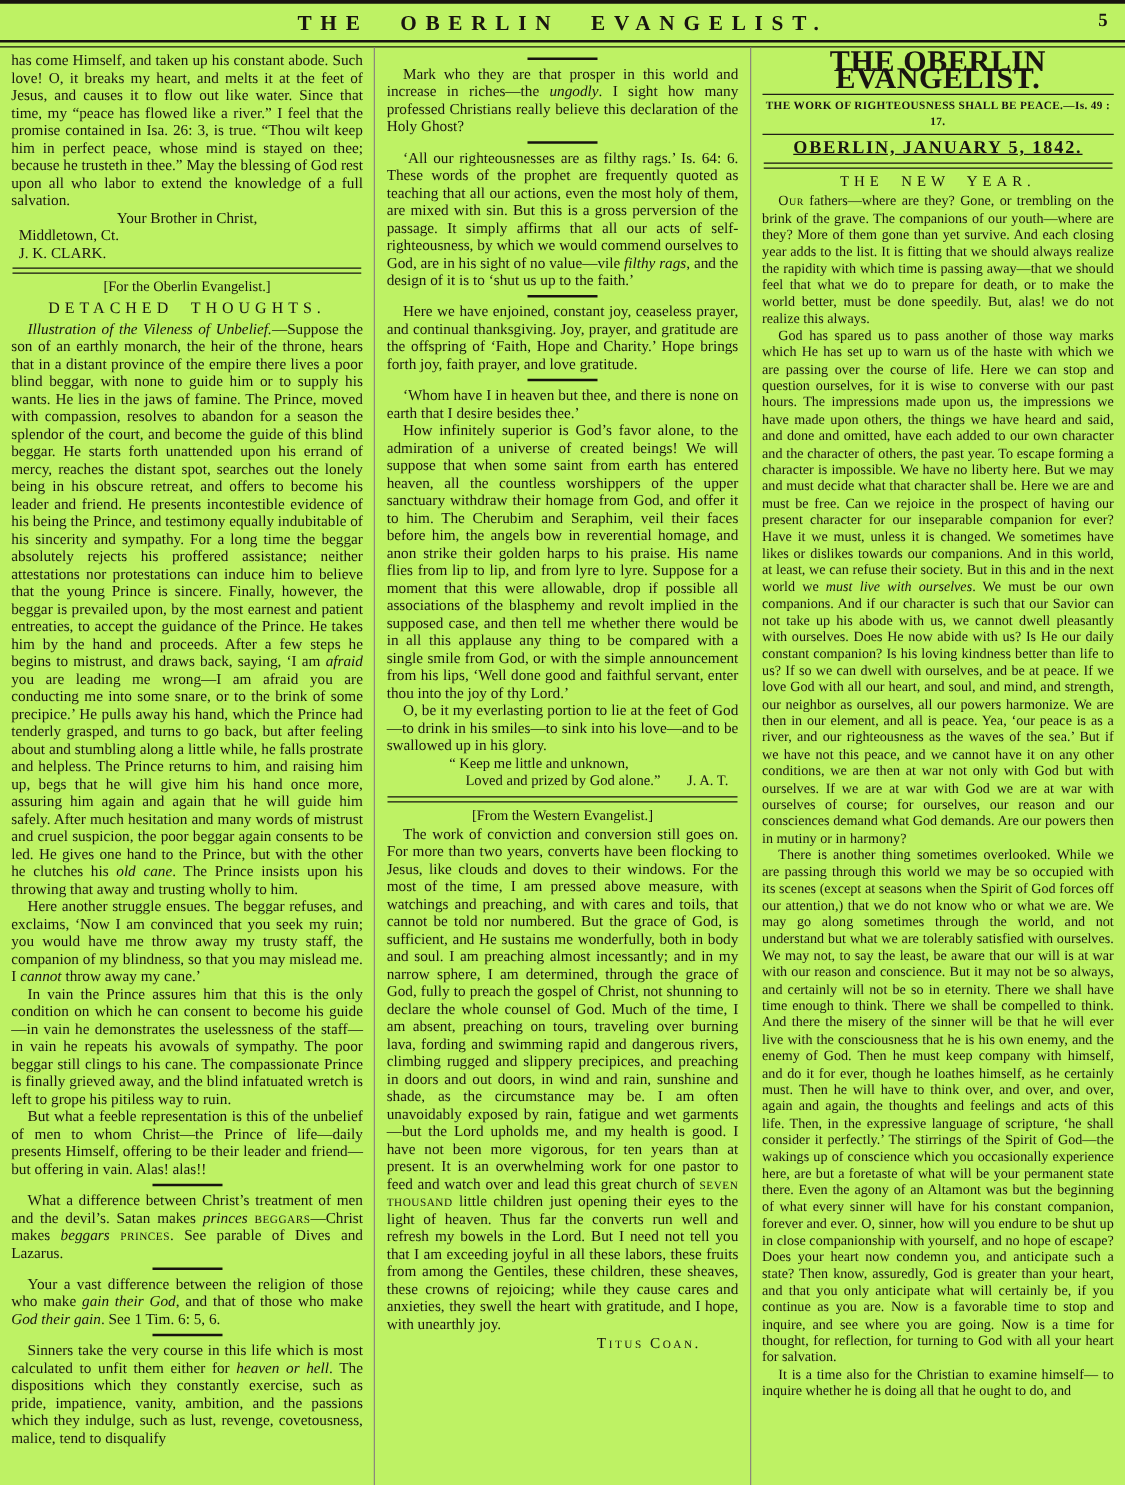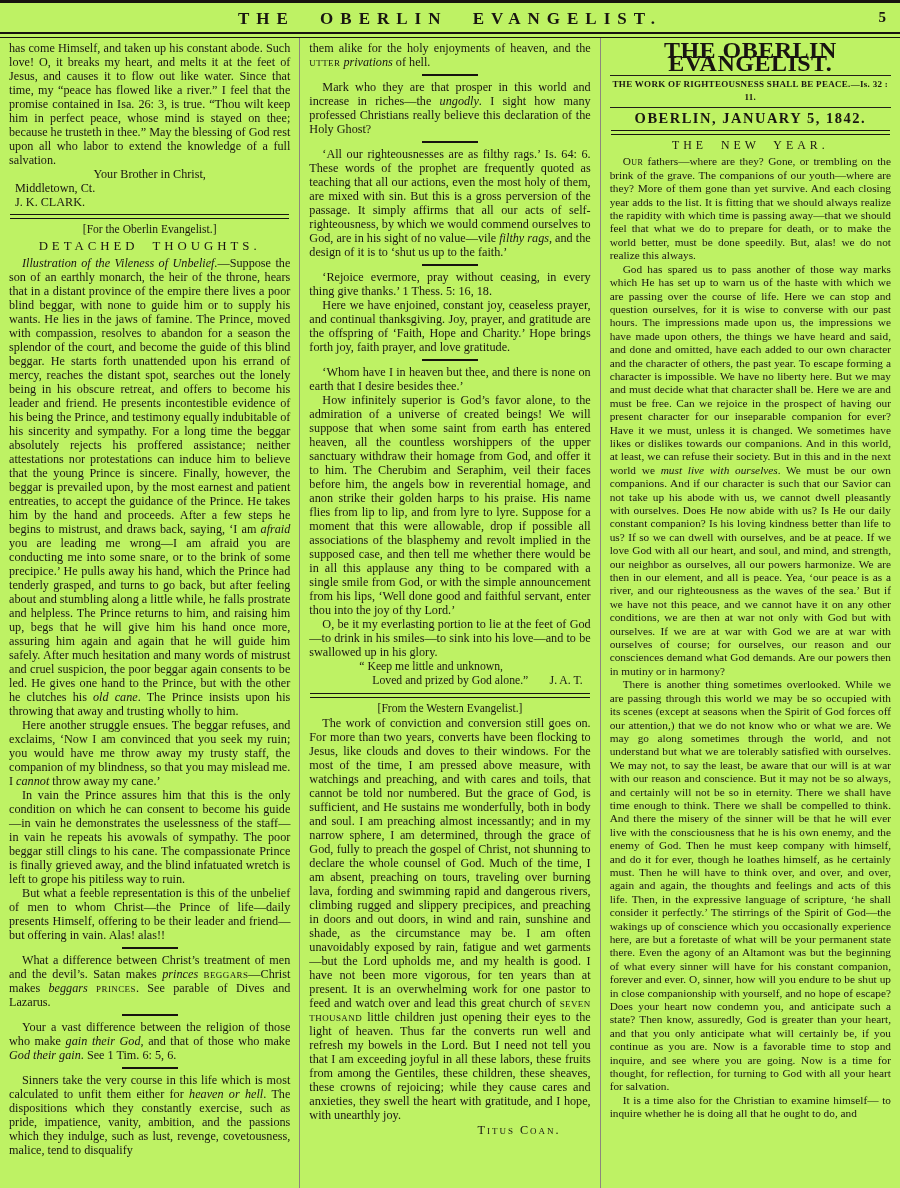--- a/index.html
+++ b/index.html
@@ -30,21 +30,21 @@
   .head{text-align:center;font-size:1.05em;letter-spacing:4px;word-spacing:7px;margin:2px 0 3px 0;}
   .subhead{font-weight:bold;font-size:0.8em;letter-spacing:0.6px;text-align:center;margin:2px 6px 3px 6px;line-height:1.3;}
   .poem{position:relative;padding-left:50px;margin:1px 0 2px 0;font-size:0.96em;}
   .poem .line2{padding-left:13px;}
   .poem .sig{position:absolute;right:8px;bottom:0;margin-left:23px;}
   .byline{text-align:right;padding-right:30px;font-variant:small-caps;letter-spacing:2px;margin-top:1px;}
   
   .mast-title{font-size:24px;font-weight:bold;text-align:center;letter-spacing:0.5px;margin:3px 0 4px 0;}
   .motto{border-top:1.5px solid #221e18;border-bottom:1.5px solid #221e18;font-weight:bold;
          font-size:9px;text-align:center;padding:2px 0;letter-spacing:0.3px;}
-  .dateline{text-align:center;font-size:14.5px;font-weight:bold;letter-spacing:1.5px;margin:4px 0 3px 0;}
+  .dateline{text-align:center;font-size:14.5px;font-weight:bold;letter-spacing:1.5px;margin:4px 0 3px 0;text-decoration:underline;}
 </style>
 </head>
 <body>
 
 <div class="page">
   <div>
     <div class="top-bar"></div>
     <div class="header-row">
       <h1 class="header-title">THE OBERLIN EVANGELIST.</h1>
       <span class="page-num">5</span>
@@ -67,45 +67,43 @@
         <p class="para"><span>In vain the Prince assures him that this is the only condition on which he can consent to become his guide—in vain he demonstrates the uselessness of the staff—in vain he repeats his avowals of sympathy.  The poor beggar still clings to his cane. The compassionate Prince is finally grieved away, and the blind infatuated wretch is left to grope his pitiless way to ruin.</span></p>
         <p class="para"><span>But what a feeble representation is this of the unbelief of men to whom Christ—the Prince of life—daily presents Himself, offering to be their leader and friend—but offering in vain.  Alas! alas!!</span></p>
         <div class="rule-short"></div>
         <p class="para"><span>What a difference between Christ’s treatment of men and the devil’s.  Satan makes </span><span class="i">princes</span><span> </span><span class="sc">beggars</span><span>—Christ makes </span><span class="i">beggars</span><span> </span><span class="sc">princes</span><span>.  See parable of Dives and Lazarus.</span></p>
         <div class="rule-short"></div>
         <p class="para"><span>Your a vast difference between the religion of those who make </span><span class="i">gain their God</span><span>, and that of those who make </span><span class="i">God their gain</span><span>.  See 1 Tim. 6: 5, 6.</span></p>
         <div class="rule-short"></div>
         <p class="para"><span>Sinners take the very course in this life which is most calculated to unfit them either for </span><span class="i">heaven or hell</span><span>.  The dispositions which they constantly exercise, such as pride, impatience, vanity, ambition, and the passions which they indulge, such as lust, revenge, covetousness, malice, tend to disqualify</span></p>
       </div>
     <div class="col col-2">
-        <p class="para noindent"><span>them alike for the holy enjoyments of heaven, and the </span><span class="sc">utter</span><span> </span><span class="i">privations</span><span> of hell.</span></p>
         <div class="rule-short"></div>
         <p class="para"><span>Mark who they are that prosper in this world and increase in riches—the </span><span class="i">ungodly</span><span>.  I sight how many professed Christians really believe this declaration of the Holy Ghost?</span></p>
         <div class="rule-short"></div>
         <p class="para"><span>‘All our righteousnesses are as filthy rags.’  Is. 64: 6.  These words of the prophet are frequently quoted as teaching that all our actions, even the most holy of them, are mixed with sin.  But this is a gross perversion of the passage. It simply affirms that all our acts of self-righteousness, by which we would commend ourselves to God, are in his sight of no value—vile </span><span class="i">filthy rags</span><span>, and the design of it is to ‘shut us up to the faith.’</span></p>
         <div class="rule-short"></div>
-        <p class="para"><span>‘Rejoice evermore, pray without ceasing, in every thing give thanks.’  1 Thess. 5: 16, 18.</span></p>
         <p class="para"><span>Here we have enjoined, constant joy, ceaseless prayer, and continual thanksgiving.  Joy, prayer, and gratitude are the offspring of ‘Faith, Hope and Charity.’  Hope brings forth joy, faith prayer, and love gratitude.</span></p>
         <div class="rule-short"></div>
         <p class="para"><span>‘Whom have I in heaven but thee, and there is none on earth that I desire besides thee.’</span></p>
         <p class="para"><span>How infinitely superior is God’s favor alone, to the admiration of a universe of created beings!  We will suppose that when some saint from earth has entered heaven, all the countless worshippers of the upper sanctuary withdraw their homage from God, and offer it to him.  The Cherubim and Seraphim, veil their faces before him, the angels bow in reverential homage, and anon strike their golden harps to his praise.  His name flies from lip to lip, and from lyre to lyre.  Suppose for a moment that this were allowable, drop if possible all associations of the blasphemy and revolt implied in the supposed case, and then tell me whether there would be in all this applause any thing to be compared with a single smile from God, or with the simple announcement from his lips, ‘Well done good and faithful servant, enter thou into the joy of thy Lord.’</span></p>
         <p class="para"><span>O, be it my everlasting portion to lie at the feet of God—to drink in his smiles—to sink into his love—and to be swallowed up in his glory.</span></p>
         <div class="poem">
           <div>“ Keep me little and unknown,</div>
           <div class="line2">Loved and prized by God alone.”</div>
           <span class="sig">J. A. T.</span>
         </div>
         <div class="rule-double"></div>
         <div class="attr">[From the Western Evangelist.]</div>
         <p class="para"><span>The work of conviction and conversion still goes on.  For more than two years, converts have been flocking to Jesus, like clouds and doves to their windows.  For the most of the time, I am pressed above measure, with watchings and preaching, and with cares and toils, that cannot be told nor numbered.  But the grace of God, is sufficient, and He sustains me wonderfully, both in body and soul.  I am preaching almost incessantly; and in my narrow sphere, I am determined, through the grace of God, fully to preach the gospel of Christ, not shunning to declare the whole counsel of God.  Much of the time, I am absent, preaching on tours, traveling over burning lava, fording and swimming rapid and dangerous rivers, climbing rugged and slippery precipices, and preaching in doors and out doors, in wind and rain, sunshine and shade, as the circumstance may be.  I am often unavoidably exposed by rain, fatigue and wet garments—but the Lord upholds me, and my health is good.  I have not been more vigorous, for ten years than at present.  It is an overwhelming work for one pastor to feed and watch over and lead this great church of </span><span class="sc">seven thousand</span><span> little children just opening their eyes to the light of heaven.  Thus far the converts run well and refresh my bowels in the Lord.  But I need not tell you that I am exceeding joyful in all these labors, these fruits from among the Gentiles, these children, these sheaves, these crowns of rejoicing; while they cause cares and anxieties, they swell the heart with gratitude, and I hope, with unearthly joy.</span></p>
         <div class="byline">Titus Coan.</div>
       </div>
     <div class="col col-3">
         <div class="mast-title">THE OBERLIN EVANGELIST.</div>
-        <div class="motto">THE WORK OF RIGHTEOUSNESS SHALL BE PEACE.—Is. 32 : 11.</div>
+        <div class="motto">THE WORK OF RIGHTEOUSNESS SHALL BE PEACE.—Is. 49 : 17.</div>
         <div class="dateline">OBERLIN, JANUARY 5, 1842.</div>
         <div class="rule-double"></div>
         <div class="head">THE NEW YEAR.</div>
         <p class="para"><span class="sc">Our</span><span> fathers—where are they?  Gone, or trembling on the brink of the grave.  The companions of our youth—where are they?  More of them gone than yet survive. And each closing year adds to the list.  It is fitting that we should always realize the rapidity with which time is passing away—that we should feel that what we do to prepare for death, or to make the world better, must be done speedily.  But, alas! we do not realize this always.</span></p>
         <p class="para"><span>God has spared us to pass another of those way marks which He has set up to warn us of the haste with which we are passing over the course of life.  Here we can stop and question ourselves, for it is wise to converse with our past hours.  The impressions made upon us, the impressions we have made upon others, the things we have heard and said, and done and omitted, have each added to our own character and the character of others, the past year. To escape forming a character is impossible.  We have no liberty here.  But we may and must decide what that character shall be.  Here we are and must be free.  Can we rejoice in the prospect of having our present character for our inseparable companion for ever?  Have it we must, unless it is changed.  We sometimes have likes or dislikes towards our companions.  And in this world, at least, we can refuse their society.  But in this and in the next world we </span><span class="i">must live with ourselves</span><span>.  We must be our own companions.  And if our character is such that our Savior can not take up his abode with us, we cannot dwell pleasantly with ourselves.  Does He now abide with us?  Is He our daily constant companion?  Is his loving kindness better than life to us?  If so we can dwell with ourselves, and be at peace.  If we love God with all our heart, and soul, and mind, and strength, our neighbor as ourselves, all our powers harmonize.  We are then in our element, and all is peace.  Yea, ‘our peace is as a river, and our righteousness as the waves of the sea.’  But if we have not this peace, and we cannot have it on any other conditions, we are then at war not only with God but with ourselves.  If we are at war with God we are at war with ourselves of course; for ourselves, our reason and our consciences demand what God demands.  Are our powers then in mutiny or in harmony?</span></p>
         <p class="para"><span>There is another thing sometimes overlooked.  While we are passing through this world we may be so occupied with its scenes (except at seasons when the Spirit of God forces off our attention,) that we do not know who or what we are.  We may go along sometimes through the world, and not understand but what we are tolerably satisfied with ourselves.  We may not, to say the least, be aware that our will is at war with our reason and conscience.  But it may not be so always, and certainly will not be so in eternity.  There we shall have time enough to think.  There we shall be compelled to think.  And there the misery of the sinner will be that he will ever live with the consciousness that he is his own enemy, and the enemy of God.  Then he must keep company with himself, and do it for ever, though he loathes himself, as he certainly must.  Then he will have to think over, and over, and over, again and again, the thoughts and feelings and acts of this life.  Then, in the expressive language of scripture, ‘he shall consider it perfectly.’  The stirrings of the Spirit of God—the wakings up of conscience which you occasionally experience here, are but a foretaste of what will be your permanent state there.  Even the agony of an Altamont was but the beginning of what every sinner will have for his constant companion, forever and ever.  O, sinner, how will you endure to be shut up in close companionship with yourself, and no hope of escape? Does your heart now condemn you, and anticipate such a state?  Then know, assuredly, God is greater than your heart, and that you only anticipate what will certainly be, if you continue as you are.  Now is a favorable time to stop and inquire, and see where you are going.  Now is a time for thought, for reflection, for turning to God with all your heart for salvation.</span></p>
         <p class="para"><span>It is a time also for the Christian to examine himself— to inquire whether he is doing all that he ought to do, and</span></p>
       </div>
   </div>
 </div>

